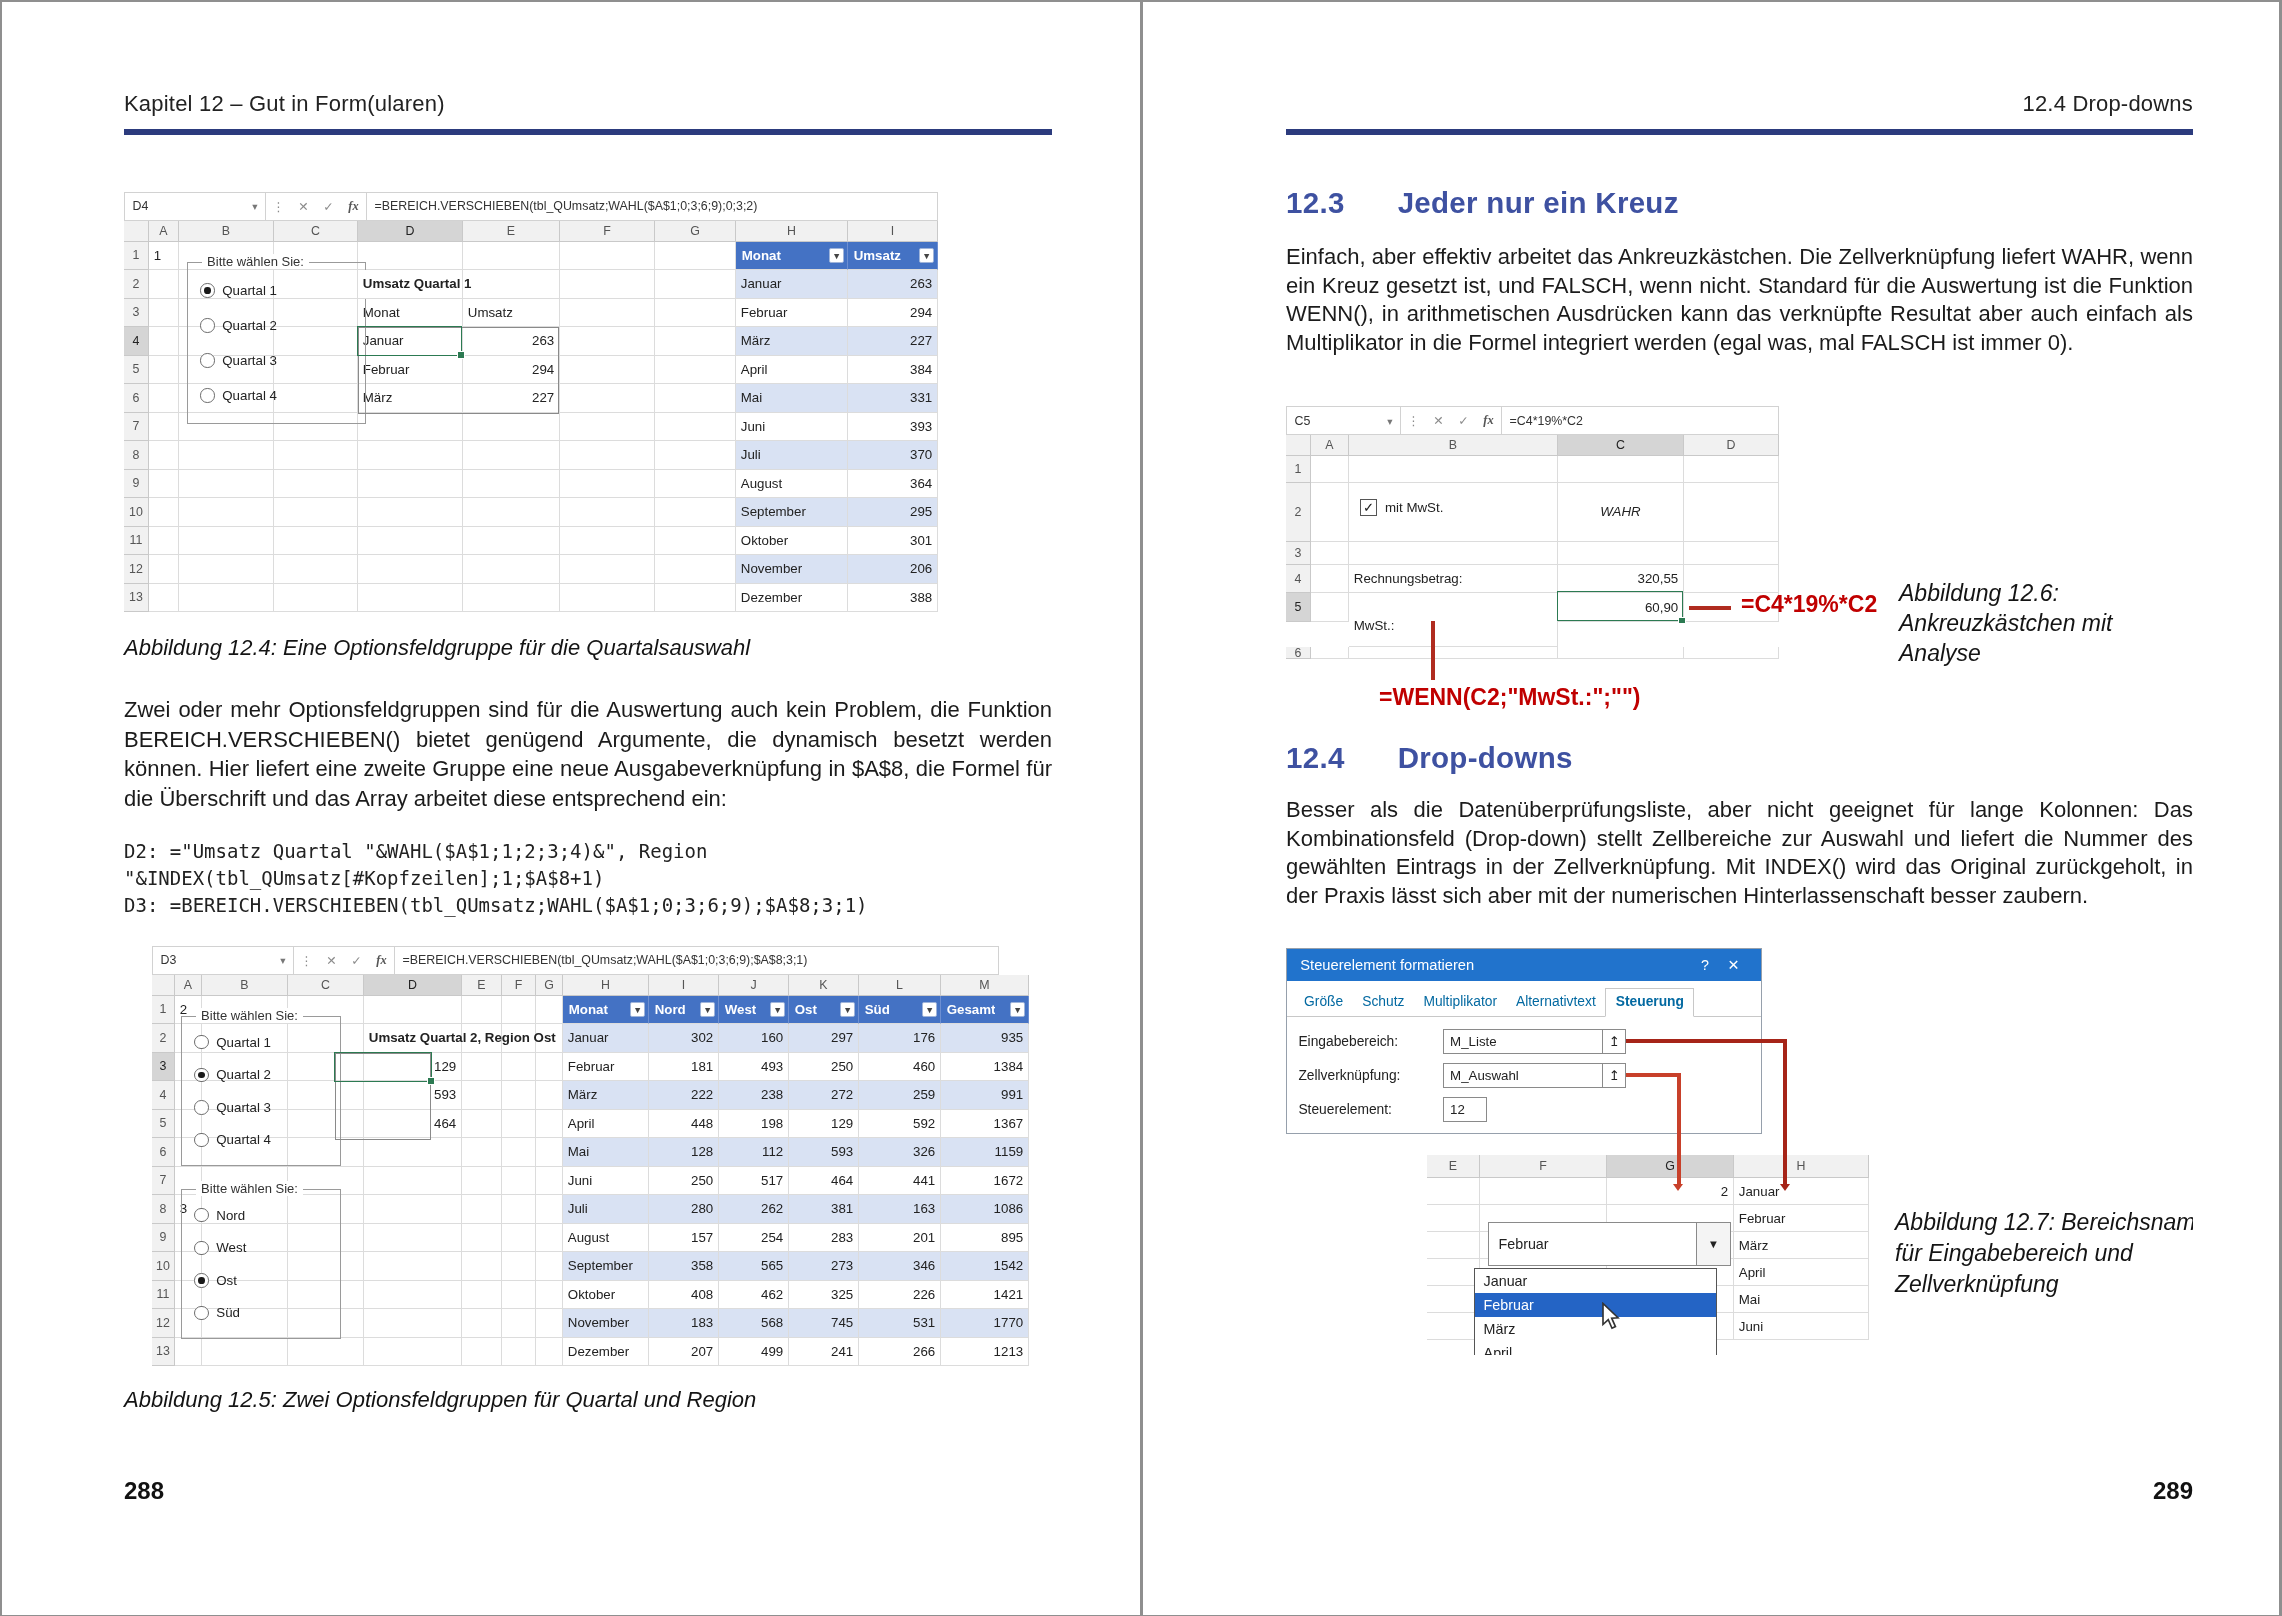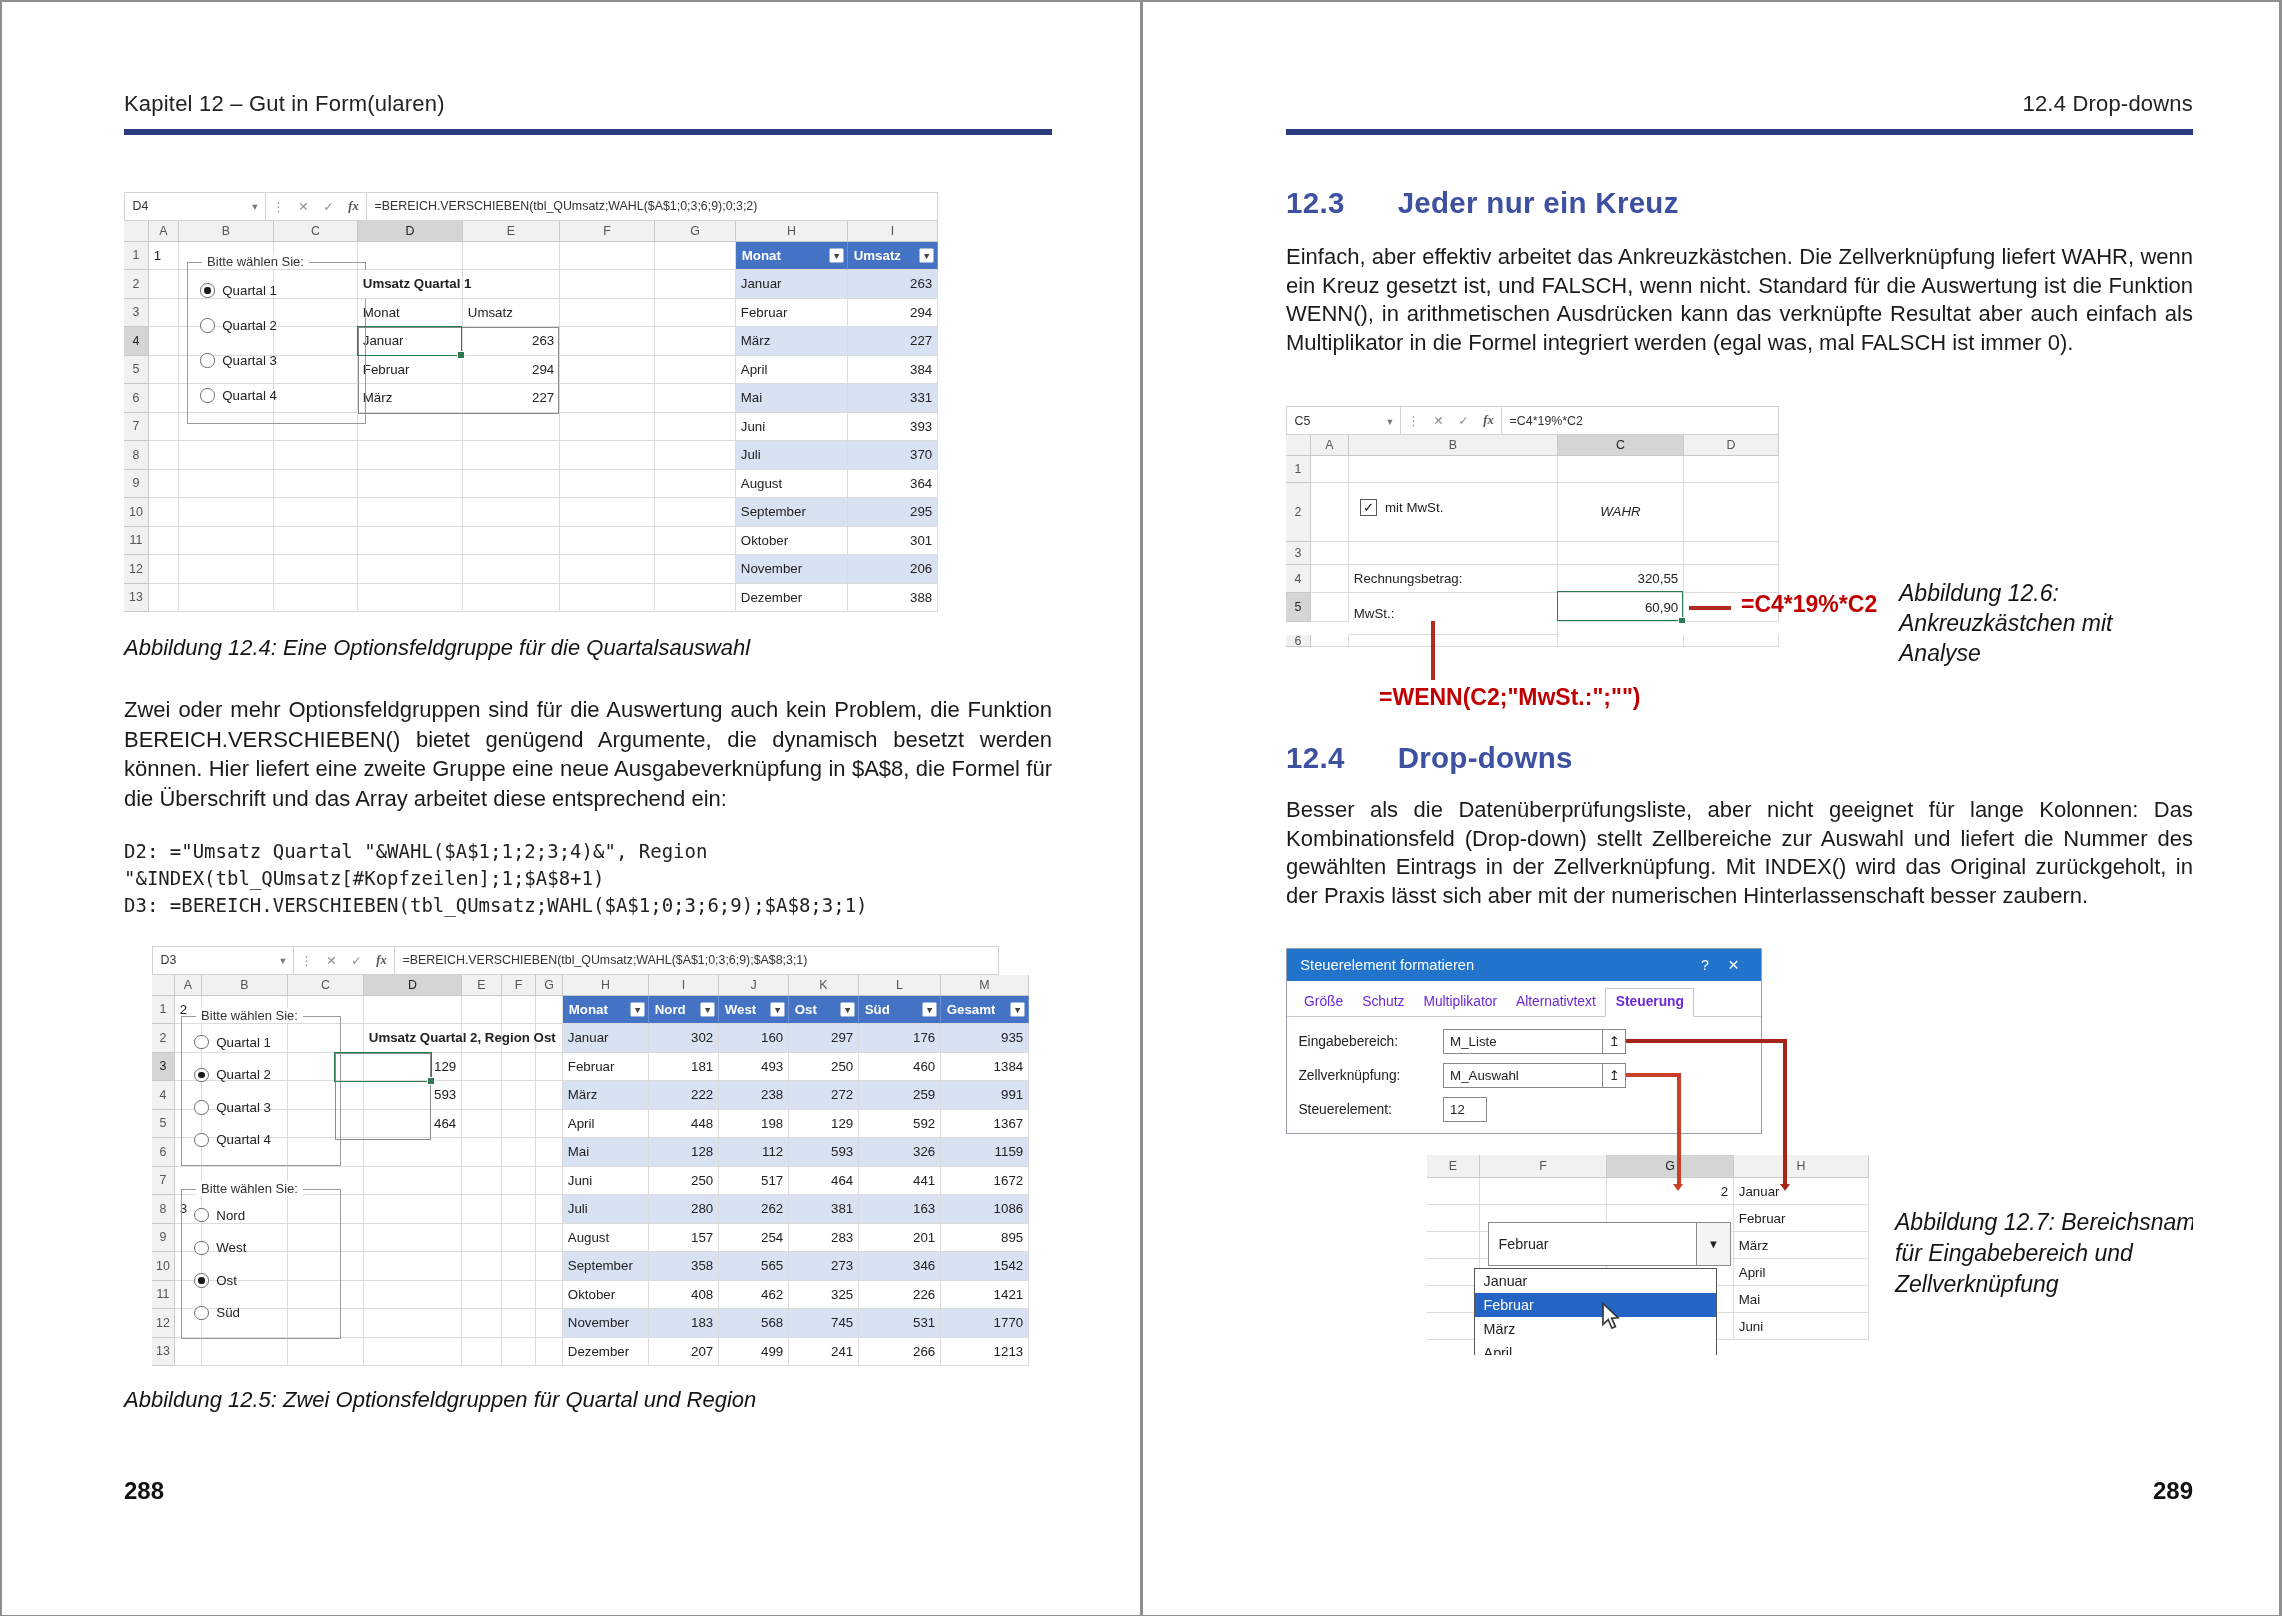--- a/index.html
+++ b/index.html
@@ -74,21 +74,21 @@
   .rline{position:absolute;z-index:5;}
   .redtext{position:absolute;font-size:23px;font-weight:bold;color:#c00000;z-index:5;white-space:nowrap;}
   .ahead{position:absolute;width:0;height:0;border-left:5.7px solid transparent;border-right:5.7px solid transparent;z-index:5;}
 
   
   .dlg{position:absolute;width:476px;height:186px;background:#fff;border:1px solid #96a0ac;z-index:2;}
   .dlg-title{height:32px;background:#2173cc;color:#fff;display:flex;align-items:center;padding:0 13.3px;font-size:14.7px;}
   .dlg-title .sp{flex:1;}
   .dlg-tbtn{width:28.5px;text-align:center;font-size:14.3px;color:#fff;}
   .dlg-tabs{display:flex;align-items:flex-end;padding:6.7px 7.6px 0;border-bottom:1px solid #c8c8c8;height:36px;}
-  .tab{padding:5.7px 9.5px 6.7px;font-size:13.8px;color:#6d28d9;white-space:nowrap;margin-top:32px;}
+  .tab{padding:5.7px 9.5px 6.7px;font-size:13.8px;color:#0369a1;white-space:nowrap;margin-top:32px;}
   .tab.active{font-weight:bold;border:1px solid #c8c8c8;border-bottom:1.9px solid #fff;margin-bottom:-1px;background:#fff;}
   .dlg-body{padding:12.4px 11.4px 0;}
   .frow{display:flex;align-items:center;margin-bottom:8.6px;}
   .flabel{width:145px;font-size:13.8px;color:#222;}
   .finput{width:160px;height:25px;border:1px solid #8a8a8a;font-size:13.3px;padding:0 5.7px;display:flex;align-items:center;color:#222;}
   .finput.small{width:44px;}
   .rbtn{width:23px;height:25px;border:1px solid #8a8a8a;border-left:none;display:flex;align-items:center;
         justify-content:center;font-size:13.3px;color:#222;background:#fff;}
 
   
@@ -701,21 +701,21 @@
               <div class="srow">
                 <div class="scell rh" style="width: 25px; height: 28.5px;">4</div>
                 <div class="scell" style="width: 38px; height: 28.5px;"></div>
                 <div class="scell" style="width: 209px; height: 28.5px;">Rechnungsbetrag:</div>
                 <div class="scell c-num" style="width: 126px; height: 28.5px;">320,55</div>
                 <div class="scell" style="width: 95px; height: 28.5px;"></div>
               </div>
               <div class="srow">
                 <div class="scell rh hsel" style="width: 25px; height: 28.5px;">5</div>
                 <div class="scell" style="width: 38px; height: 28.5px;"></div>
-                <div class="scell" style="width: 209px; height: 42px;">MwSt.:</div>
+                <div class="scell" style="width: 209px; height: 42px; margin-top: 12px;">MwSt.:</div>
                 <div class="scell c-num" style="width: 126px; height: 28.5px;">60,90</div>
                 <div class="scell" style="width: 95px; height: 28.5px;"></div>
               </div>
               <div class="srow">
                 <div class="scell rh" style="width: 25px; height: 11.4px;">6</div>
                 <div class="scell" style="width: 38px; height: 11.4px;"></div>
                 <div class="scell" style="width: 209px; height: 11.4px;"></div>
                 <div class="scell" style="width: 126px; height: 11.4px;"></div>
                 <div class="scell" style="width: 95px; height: 11.4px;"></div>
               </div>

